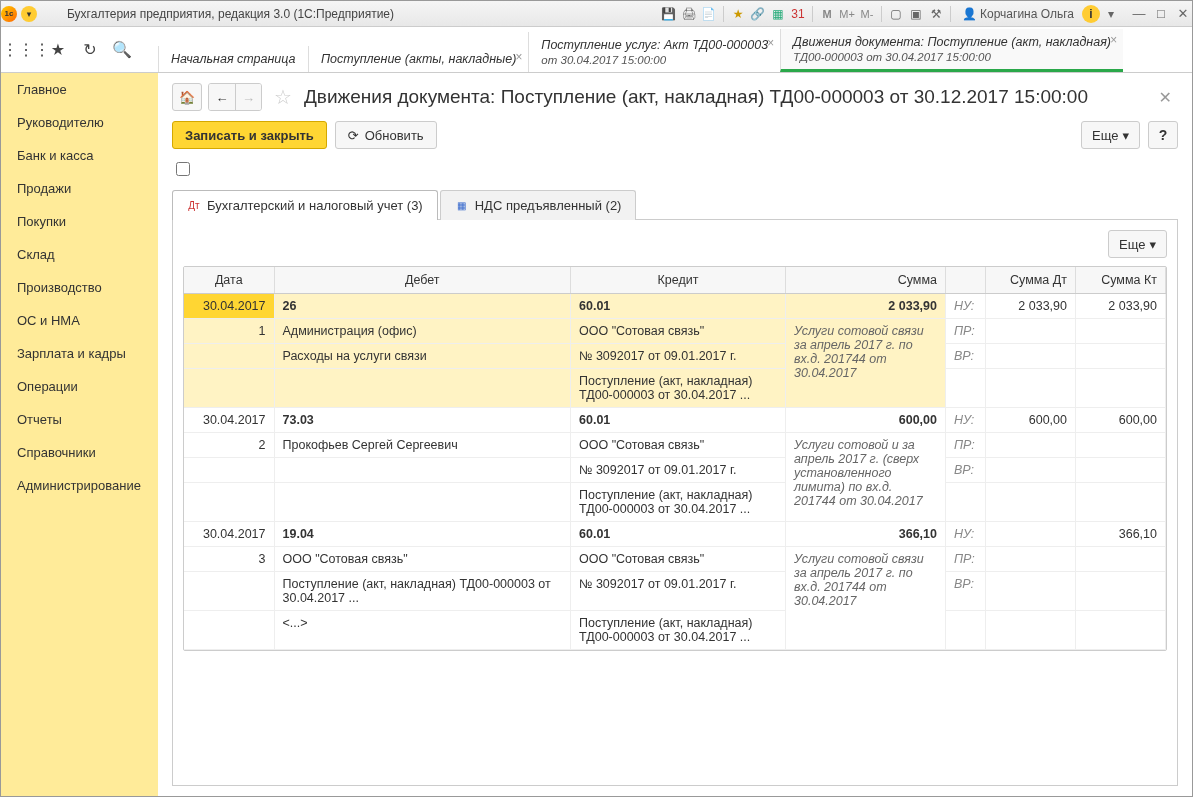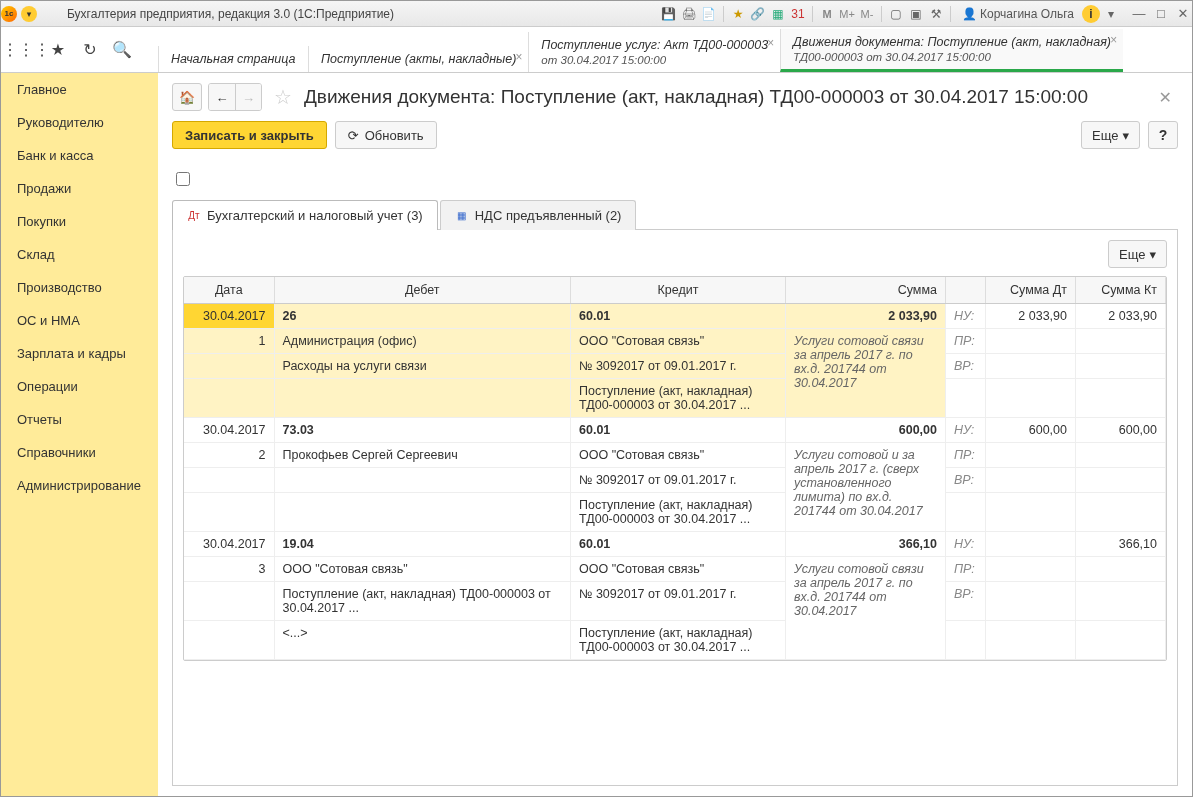--- a/index.html
+++ b/index.html
@@ -45,21 +45,21 @@
   
   .header-row { display: flex; align-items: center; gap: 6px; margin-bottom: 10px; }
   .nav-btn { width: 30px; height: 28px; border: 1px solid #ccc; background: #f7f7f7; border-radius: 3px; display: flex; align-items: center; justify-content: center; cursor: pointer; font-size: 13px; }
   .nav-pair { display: flex; border: 1px solid #ccc; border-radius: 3px; overflow: hidden; }
   .nav-pair .half { width: 26px; height: 26px; display: flex; align-items: center; justify-content: center; background: #f7f7f7; cursor: pointer; }
   .nav-pair .half + .half { border-left: 1px solid #ccc; color: #bbb; }
   .star-icon { font-size: 20px; color: #ccc; margin: 0 6px; cursor: pointer; }
   .page-title { font-size: 19px; font-weight: normal; color: #333; flex: 1; }
   .close-x { font-size: 16px; color: #999; cursor: pointer; padding: 0 6px; }
   
-  .action-row { display: flex; align-items: center; gap: 8px; margin-bottom: 20px; }
+  .action-row { display: flex; align-items: center; gap: 8px; margin-bottom: 10px; }
   .btn { height: 28px; padding: 0 12px; border: 1px solid #ccc; background: #f7f7f7; border-radius: 3px; display: flex; align-items: center; gap: 6px; cursor: pointer; font-size: 13px; }
   .btn.primary { background: #ffd633; border-color: #d4a800; font-weight: bold; color: #333; }
   .btn .ico { font-size: 13px; }
   .action-row .spacer { flex: 1; }
   .more-btn { height: 28px; padding: 0 10px; border: 1px solid #ccc; background: #f7f7f7; border-radius: 3px; display: flex; align-items: center; gap: 4px; cursor: pointer; font-size: 13px; }
   .help-btn { width: 30px; height: 28px; border: 1px solid #ccc; background: #f7f7f7; border-radius: 3px; display: flex; align-items: center; justify-content: center; cursor: pointer; font-size: 14px; font-weight: bold; }
   
   .checkbox-row { display: flex; align-items: center; gap: 8px; margin-bottom: 10px; }
   .checkbox-row input { width: 14px; height: 14px; }
   .checkbox-row label { font-size: 13px; color: #333; }
@@ -187,21 +187,21 @@
       </div>
 
     <div class="content">
       <div class="header-row">
         <div class="nav-btn">🏠</div>
         <div class="nav-pair">
           <div class="half">←</div>
           <div class="half">→</div>
         </div>
         <div class="star-icon">☆</div>
-        <div class="page-title">Движения документа: Поступление (акт, накладная) ТД00-000003 от 30.04.2017 15:00:00</div>
+        <div class="page-title">Движения документа: Поступление (акт, накладная) ТД00-000003 от 30.12.2017 15:00:00</div>
         <div class="close-x">✕</div>
       </div>
 
       <div class="action-row">
         <div class="btn primary">
             <span>Записать и закрыть</span>
           </div>
         <div class="btn">
             <span class="ico">⟳</span>
             <span>Обновить</span>

